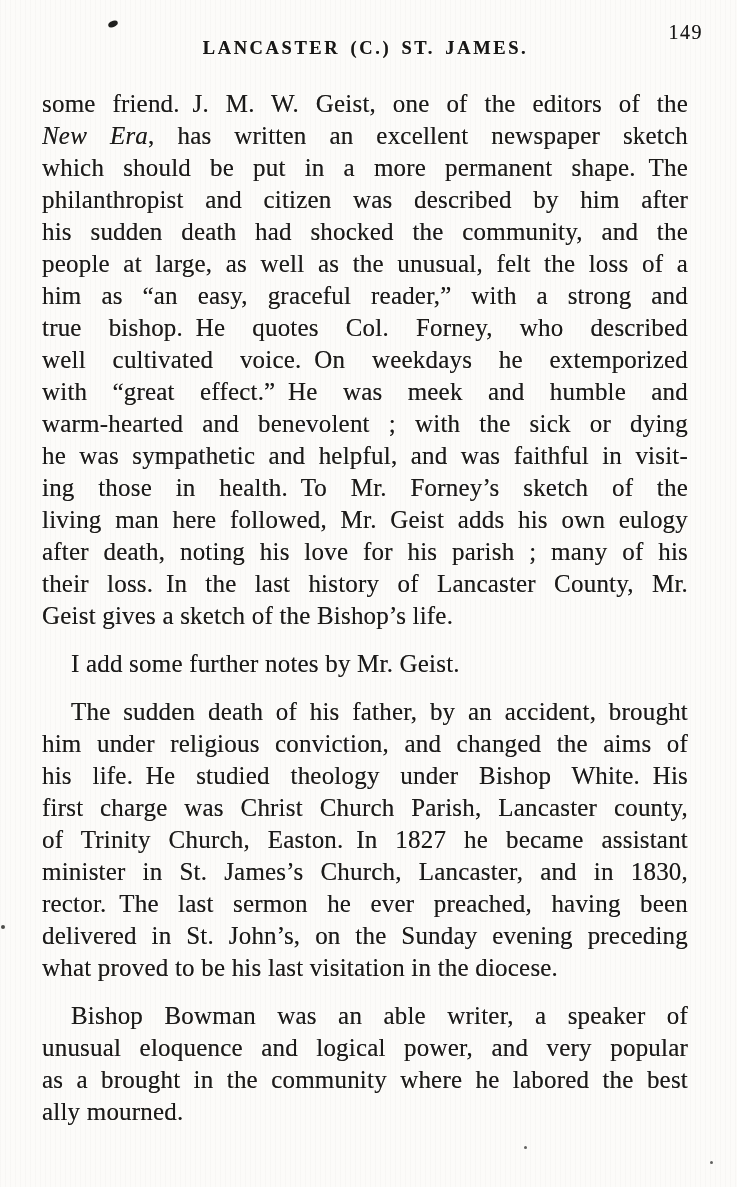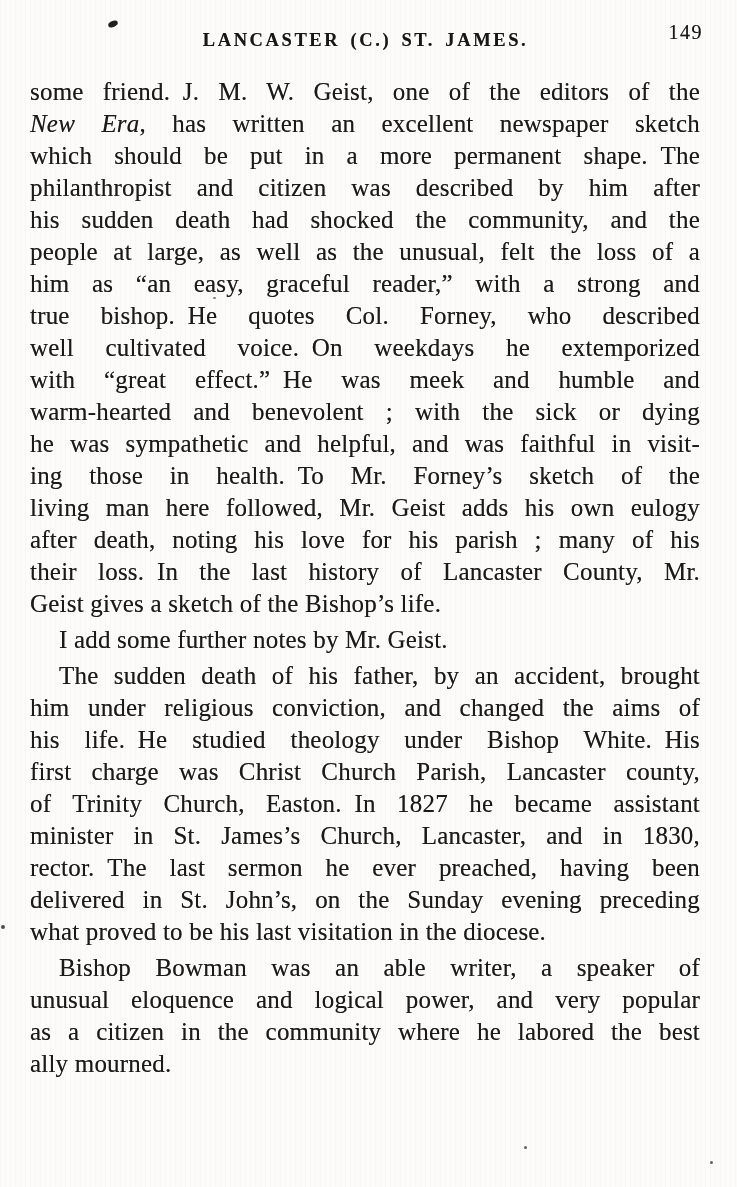--- a/index.html
+++ b/index.html
@@ -18,21 +18,21 @@
         rgba(0,0,0,0) 1px, rgba(0,0,0,0) 5px),
       #fcfbf9;
     color: #1c1b1a;
   }
   .running-head {
     position: absolute;
     top: 17px; left: 26px; width: 679px; height: 30px;
   }
   .running-title {
     position: absolute;
-    left: 0; right: 0; top: 8px;
+    left: 0; right: 0; top: 16px;
     text-align: center;
     font-size: 18.5px;
     font-weight: bold;
     letter-spacing: 2.6px;
     word-spacing: 3px;
     line-height: 30px;
     color: #181716;
     text-shadow: 0 0 0.5px rgba(20,20,20,0.5);
   }
   .page-number {
@@ -46,21 +46,21 @@
     text-shadow: 0 0 0.5px rgba(20,20,20,0.5);
   }
   .body-text {
     position: absolute;
     top: 72px; left: 26px; width: 678px;
     font-size: 25px;
     letter-spacing: 0.2px;
     color: #1b1a19;
     text-shadow: 0 0 0.6px rgba(25,24,22,0.55);
   }
-  .paragraph { margin: 4px; padding: 0; }
+  .paragraph { margin: 16px; padding: 0; }
   .line {
     height: 32px;
     line-height: 32px;
     text-align: justify;
     text-align-last: justify;
     overflow: hidden;
     white-space: nowrap;
   }
   .line.no-just {
     text-align: left;
@@ -129,18 +129,18 @@
         <div class="line"><span>first charge was Christ Church Parish, Lancaster county,</span></div>
         <div class="line"><span>of Trinity Church, Easton. In 1827 he became assistant</span></div>
         <div class="line"><span>minister in St. James’s Church, Lancaster, and in 1830,</span></div>
         <div class="line"><span>rector. The last sermon he ever preached, having been</span></div>
         <div class="line"><span>delivered in St. John’s, on the Sunday evening preceding</span></div>
         <div class="line no-just"><span>what proved to be his last visitation in the diocese.</span></div>
       </div>
       <div class="paragraph">
         <div class="line indent"><span>Bishop Bowman was an able writer, a speaker of</span></div>
         <div class="line"><span>unusual eloquence and logical power, and very popular</span></div>
-        <div class="line"><span>as a citizen in the community where he labored the best</span></div>
+        <div class="line"><span>as a brought in the community where he labored the best</span></div>
         <div class="line no-just"><span>ally mourned.</span></div>
       </div>
     </div>
 
 </div>
 
 </body></html>

